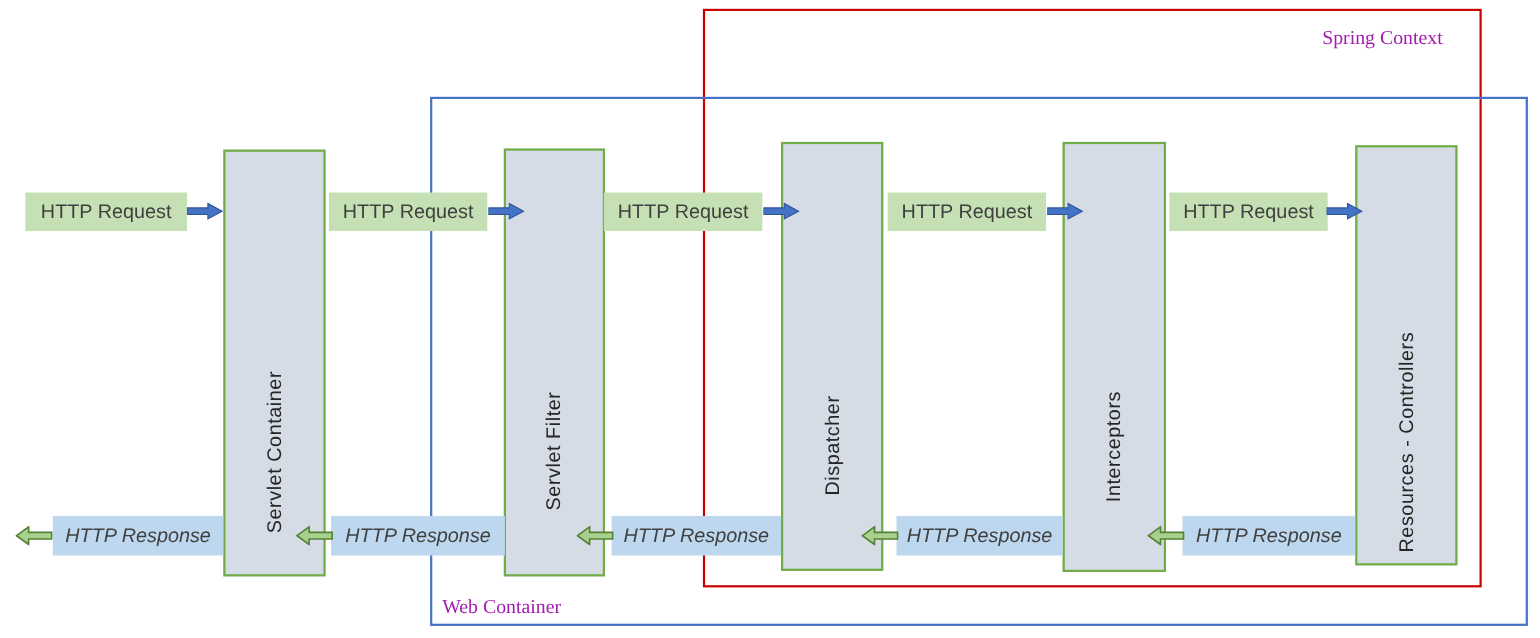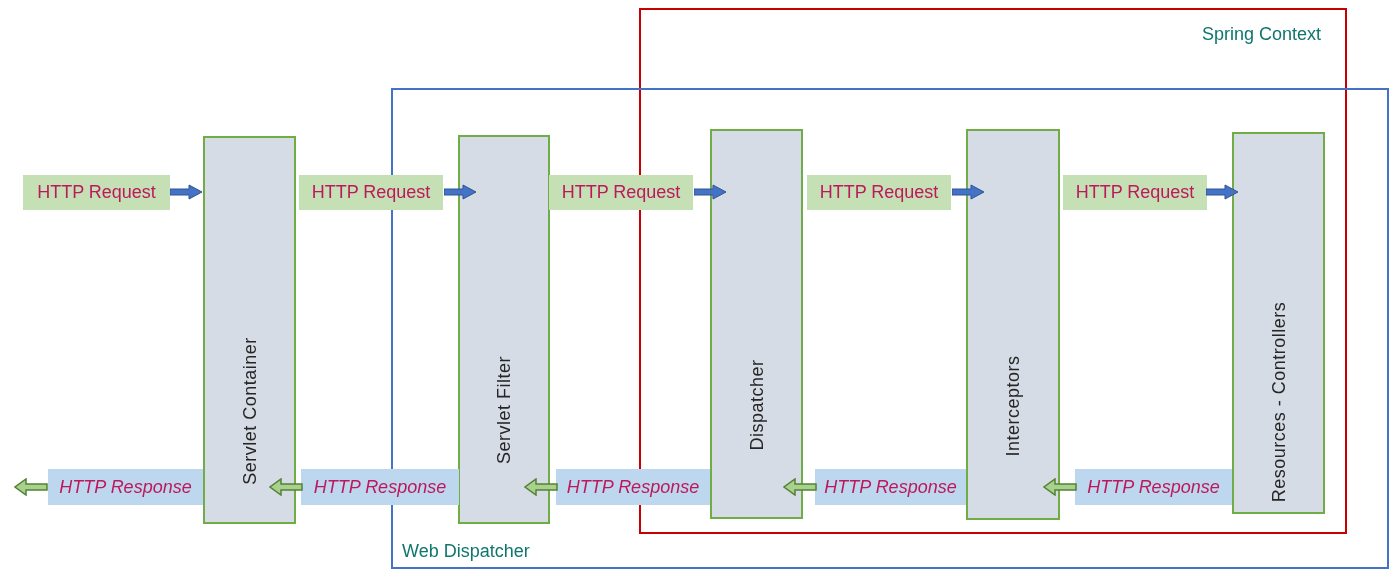--- a/index.html
+++ b/index.html
@@ -10,22 +10,23 @@
     height: 580px;
     background: #ffffff;
     overflow: hidden;
   }
   .frame { position: absolute; background: transparent; }
   .frame.spring { border: 2px solid #c80000; }
   .frame.web { border: 2px solid #4472c4; }
   .frame-label {
     position: absolute;
     font-size: 18px;
-    color: #0f766e;
+    color: #a21caf;
     white-space: nowrap;
+    font-family: Liberation Serif, serif;
   }
   .node {
     position: absolute;
     background: #d6dce5;
     border: 2px solid #70ad47;
   }
   .node-label {
     position: absolute;
     left: 50%;
     top: 71%;
@@ -34,37 +35,37 @@
     font-size: 18px;
     letter-spacing: 0.5px;
     color: #262626;
   }
   .flow-label {
     position: absolute;
     display: flex;
     align-items: center;
     justify-content: center;
     font-size: 18px;
-    color: #be185d;
+    color: #404040;
     white-space: nowrap;
   }
   .flow-label.req { background: #c5e0b4; }
   .flow-label.res { background: #bdd7ee; font-style: italic; }
   .arrow { position: absolute; display: block; }
 </style>
 </head>
 <body>
 
 <div class="canvas">
 
   <div class="frame spring" style="left:639px; top:8px; width:708px; height:526px;"></div>
   <div class="frame web" style="left:391px; top:88px; width:998px; height:481px;"></div>
 
   <div class="frame-label" style="left:1202px; top:24px;">Spring Context</div>
-  <div class="frame-label" style="left:402px; top:541px;">Web Dispatcher</div>
+  <div class="frame-label" style="left:402px; top:541px;">Web Container</div>
 
   <div class="node" style="left:203px; top:136px; width:93px; height:388px;">
     <span class="node-label">Servlet Container</span>
   </div>
   <div class="node" style="left:458px; top:135px; width:92px; height:389px;">
     <span class="node-label">Servlet Filter</span>
   </div>
   <div class="node" style="left:710px; top:129px; width:93px; height:390px;">
     <span class="node-label">Dispatcher</span>
   </div>

